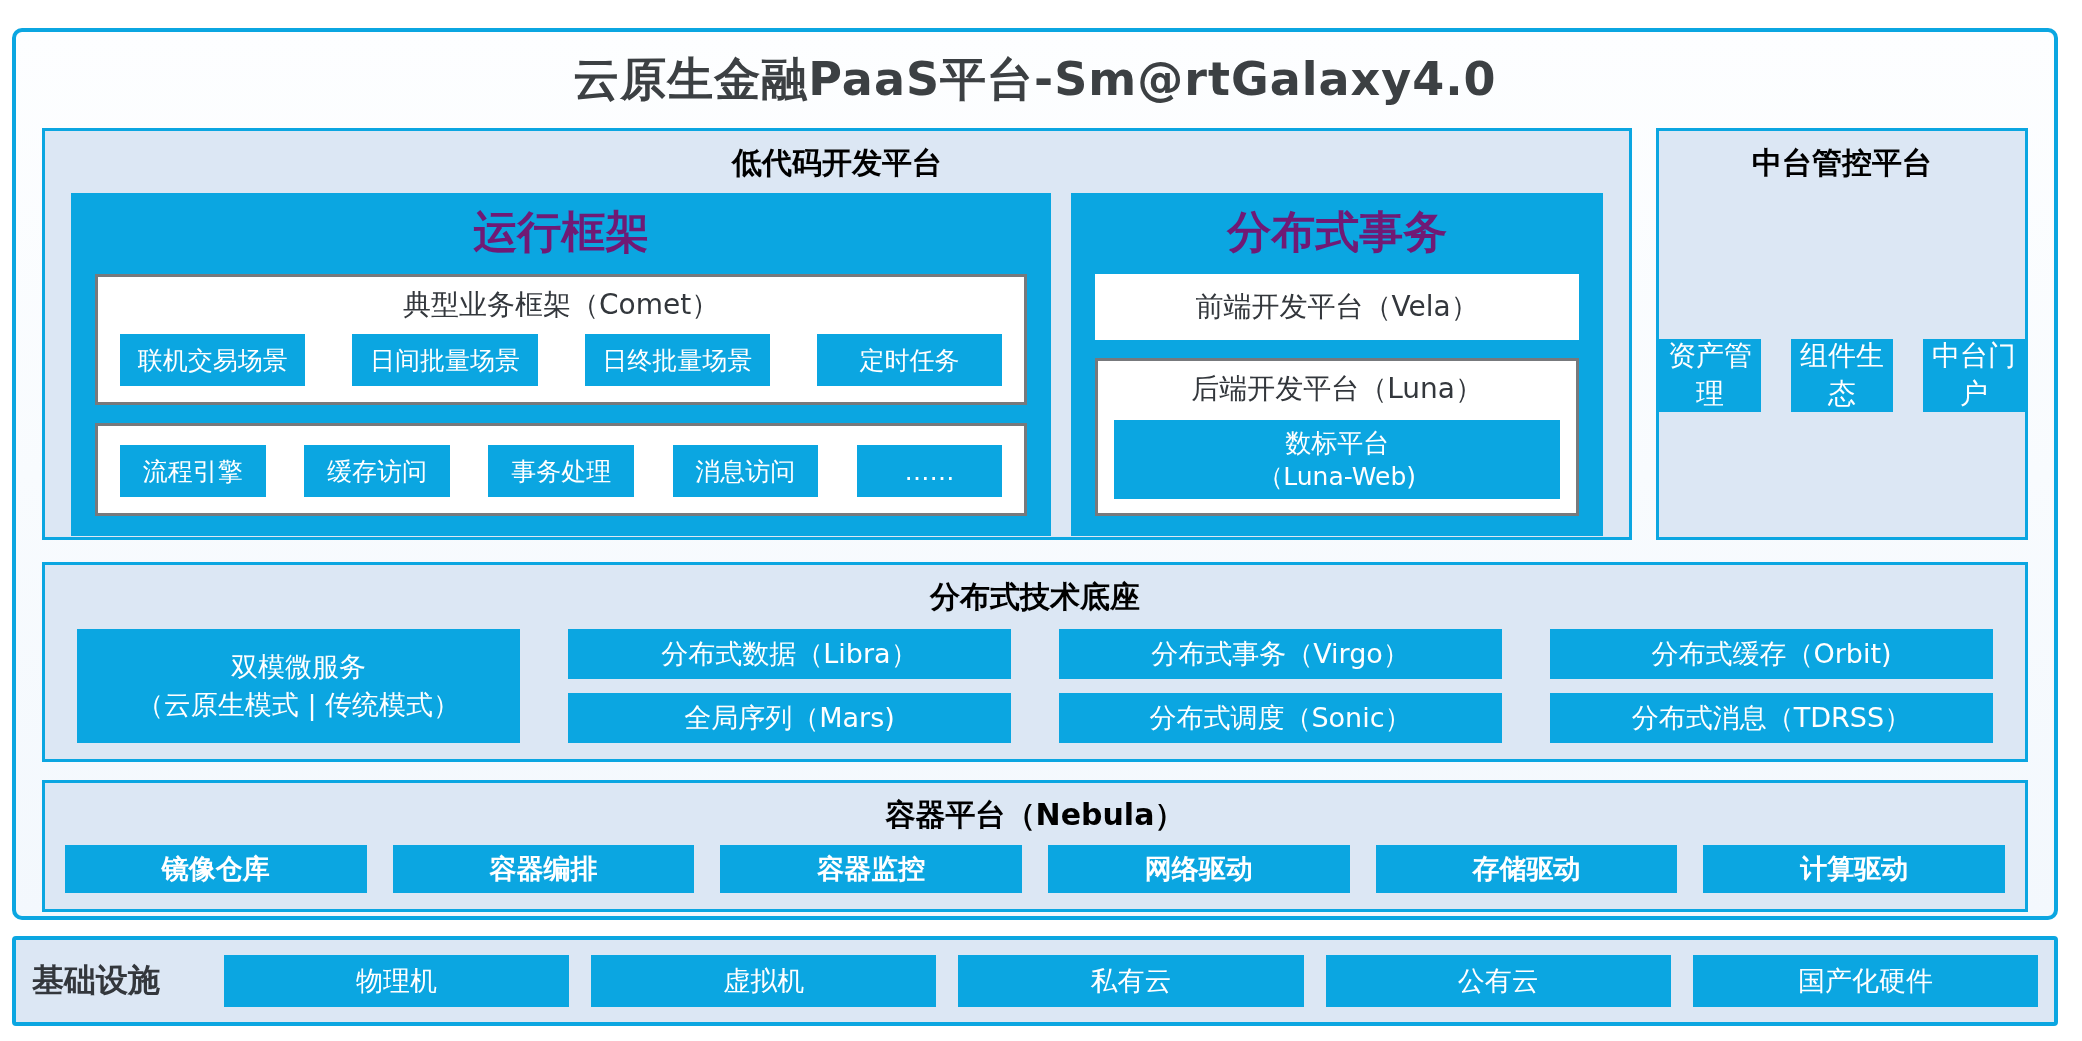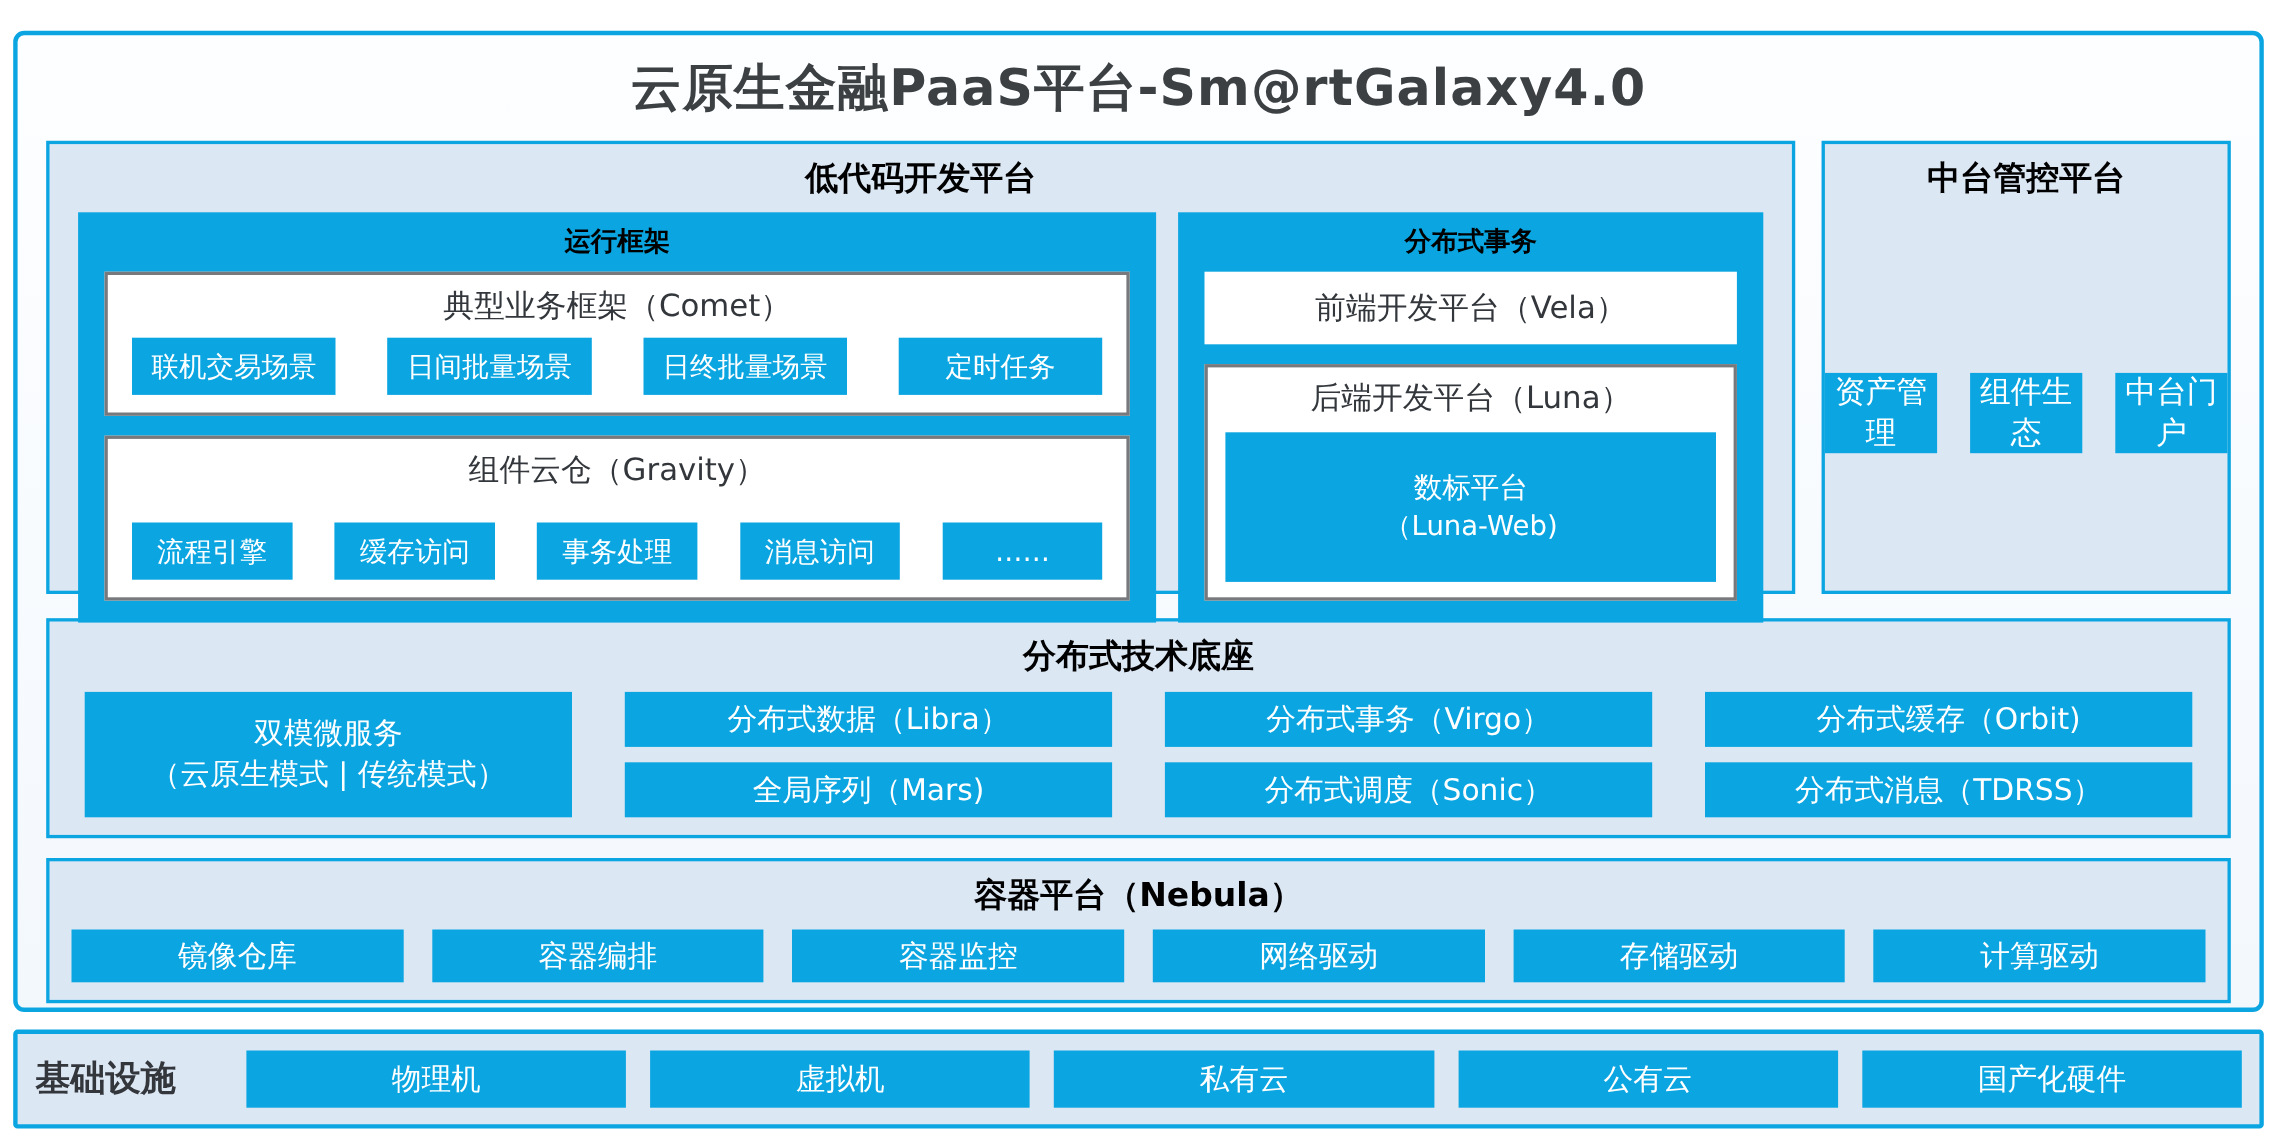--- a/index.html
+++ b/index.html
@@ -30,21 +30,21 @@
   }
 
   
   .lowcode{flex:1;display:flex;flex-direction:column;}
   .lowcode-body{flex:1;display:flex;gap:20px;padding:10px 26px 24px 26px;}
 
   .blue-panel{background:var(--accent);box-sizing:border-box;display:flex;flex-direction:column;}
   .runtime{flex:990;}
   .devplat{flex:537;}
   .blue-panel-title{
-    text-align:center;color:#000000;font-weight:bold;font-size:24px;
+    text-align:center;color:#701a75;font-weight:bold;font-size:44px;
     padding:10px 0 12px 0;
   }
   .blue-panel-body{flex:1;display:flex;flex-direction:column;padding:0 24px 20px 24px;gap:18px;}
 
   .white-box{
     background:#ffffff;border:3px solid #77797c;box-sizing:border-box;
     display:flex;flex-direction:column;flex:1;
   }
   .white-box.borderless{border:none;}
   .white-box-title{
@@ -75,21 +75,21 @@
   
   .row2{margin-top:22px;height:200px;display:flex;flex-direction:column;}
   .dist-body{flex:1;display:flex;gap:48px;padding:12px 32px 16px 32px;}
   .dist-col{flex:1;display:flex;flex-direction:column;gap:14px;}
   .dist-btn{flex:1;font-size:27px;}
   .dual{line-height:38px;flex-direction:column;font-size:27px;}
 
   
   .row3{margin-top:18px;height:132px;display:flex;flex-direction:column;}
   .neb-body{flex:1;display:flex;gap:26px;padding:10px 20px 16px 20px;}
-  .neb-btn{flex:1;font-size:27px;height:auto;}
+  .neb-btn{flex:1;font-size:27px;height:auto;font-weight:bold;}
 
   
   .infra{
     position:absolute;left:12px;top:936px;width:2046px;height:90px;
     border:4px solid var(--accent);border-radius:4px;background:#dce7f4;
     box-sizing:border-box;display:flex;align-items:center;padding:0 16px;gap:22px;
   }
   .infra-label{font-size:32px;font-weight:bold;color:#33373c;width:170px;flex:0 0 auto;}
   .infra-btn{flex:1;height:52px;font-size:27px;}
 </style>
@@ -116,21 +116,20 @@
                 <div class="white-box-title">典型业务框架（Comet）</div>
                 <div class="chip-row">
                   <div class="chip w4">联机交易场景</div>
                   <div class="chip w4">日间批量场景</div>
                   <div class="chip w4">日终批量场景</div>
                   <div class="chip w4">定时任务</div>
                 </div>
               </div>
 
               <div class="white-box">
-                <div class="white-box-title">组件云仓（Gravity）</div>
                 <div class="chip-row">
                   <div class="chip w5">流程引擎</div>
                   <div class="chip w5">缓存访问</div>
                   <div class="chip w5">事务处理</div>
                   <div class="chip w5">消息访问</div>
                   <div class="chip w5">……</div>
                 </div>
               </div>
 
             </div>

